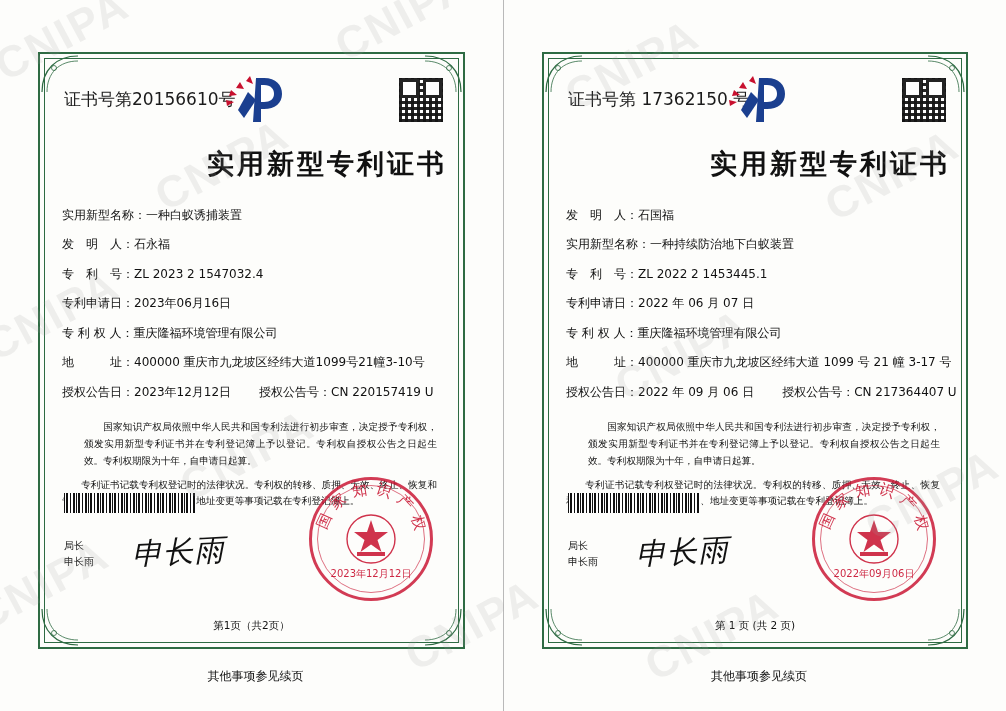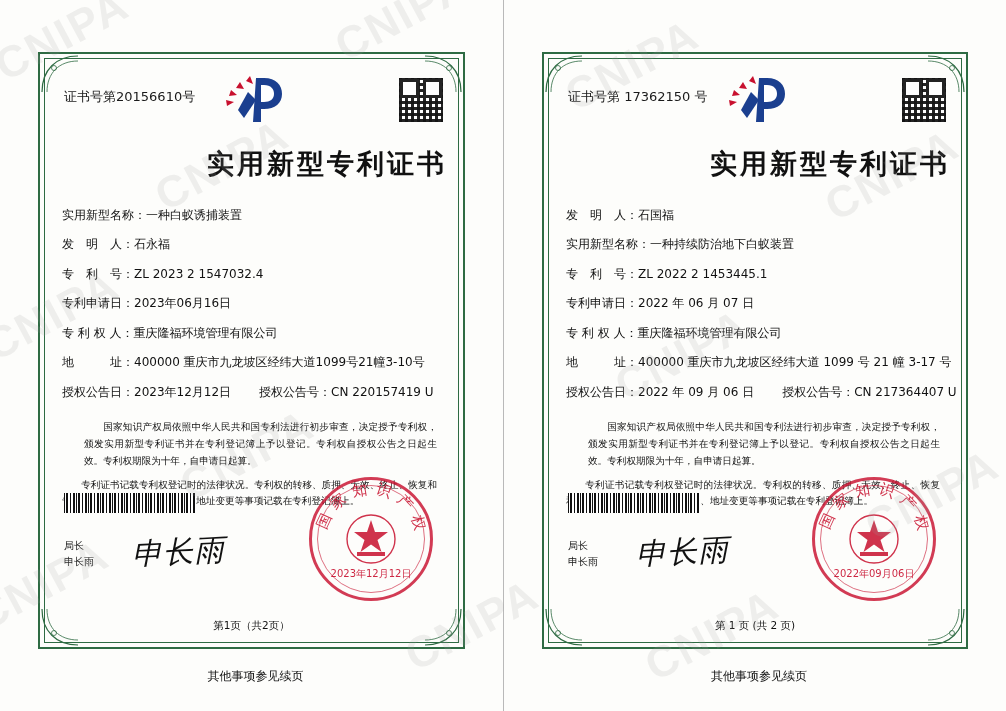--- a/index.html
+++ b/index.html
@@ -86,21 +86,21 @@
   }
 
   .top-row {
     position: relative;
     height: 72px;
   }
   .cert-no {
     position: absolute;
     left: 8px;
     top: 18px;
-    font-size: 13px;
+    font-size: 17px;
     color: #1a1a1a;
     font-family: "DejaVu Sans", sans-serif;
     white-space: nowrap;
   }
   .logo {
     position: absolute;
     left: 50%;
     top: 2px;
     transform: translateX(-50%);
     width: 96px;

